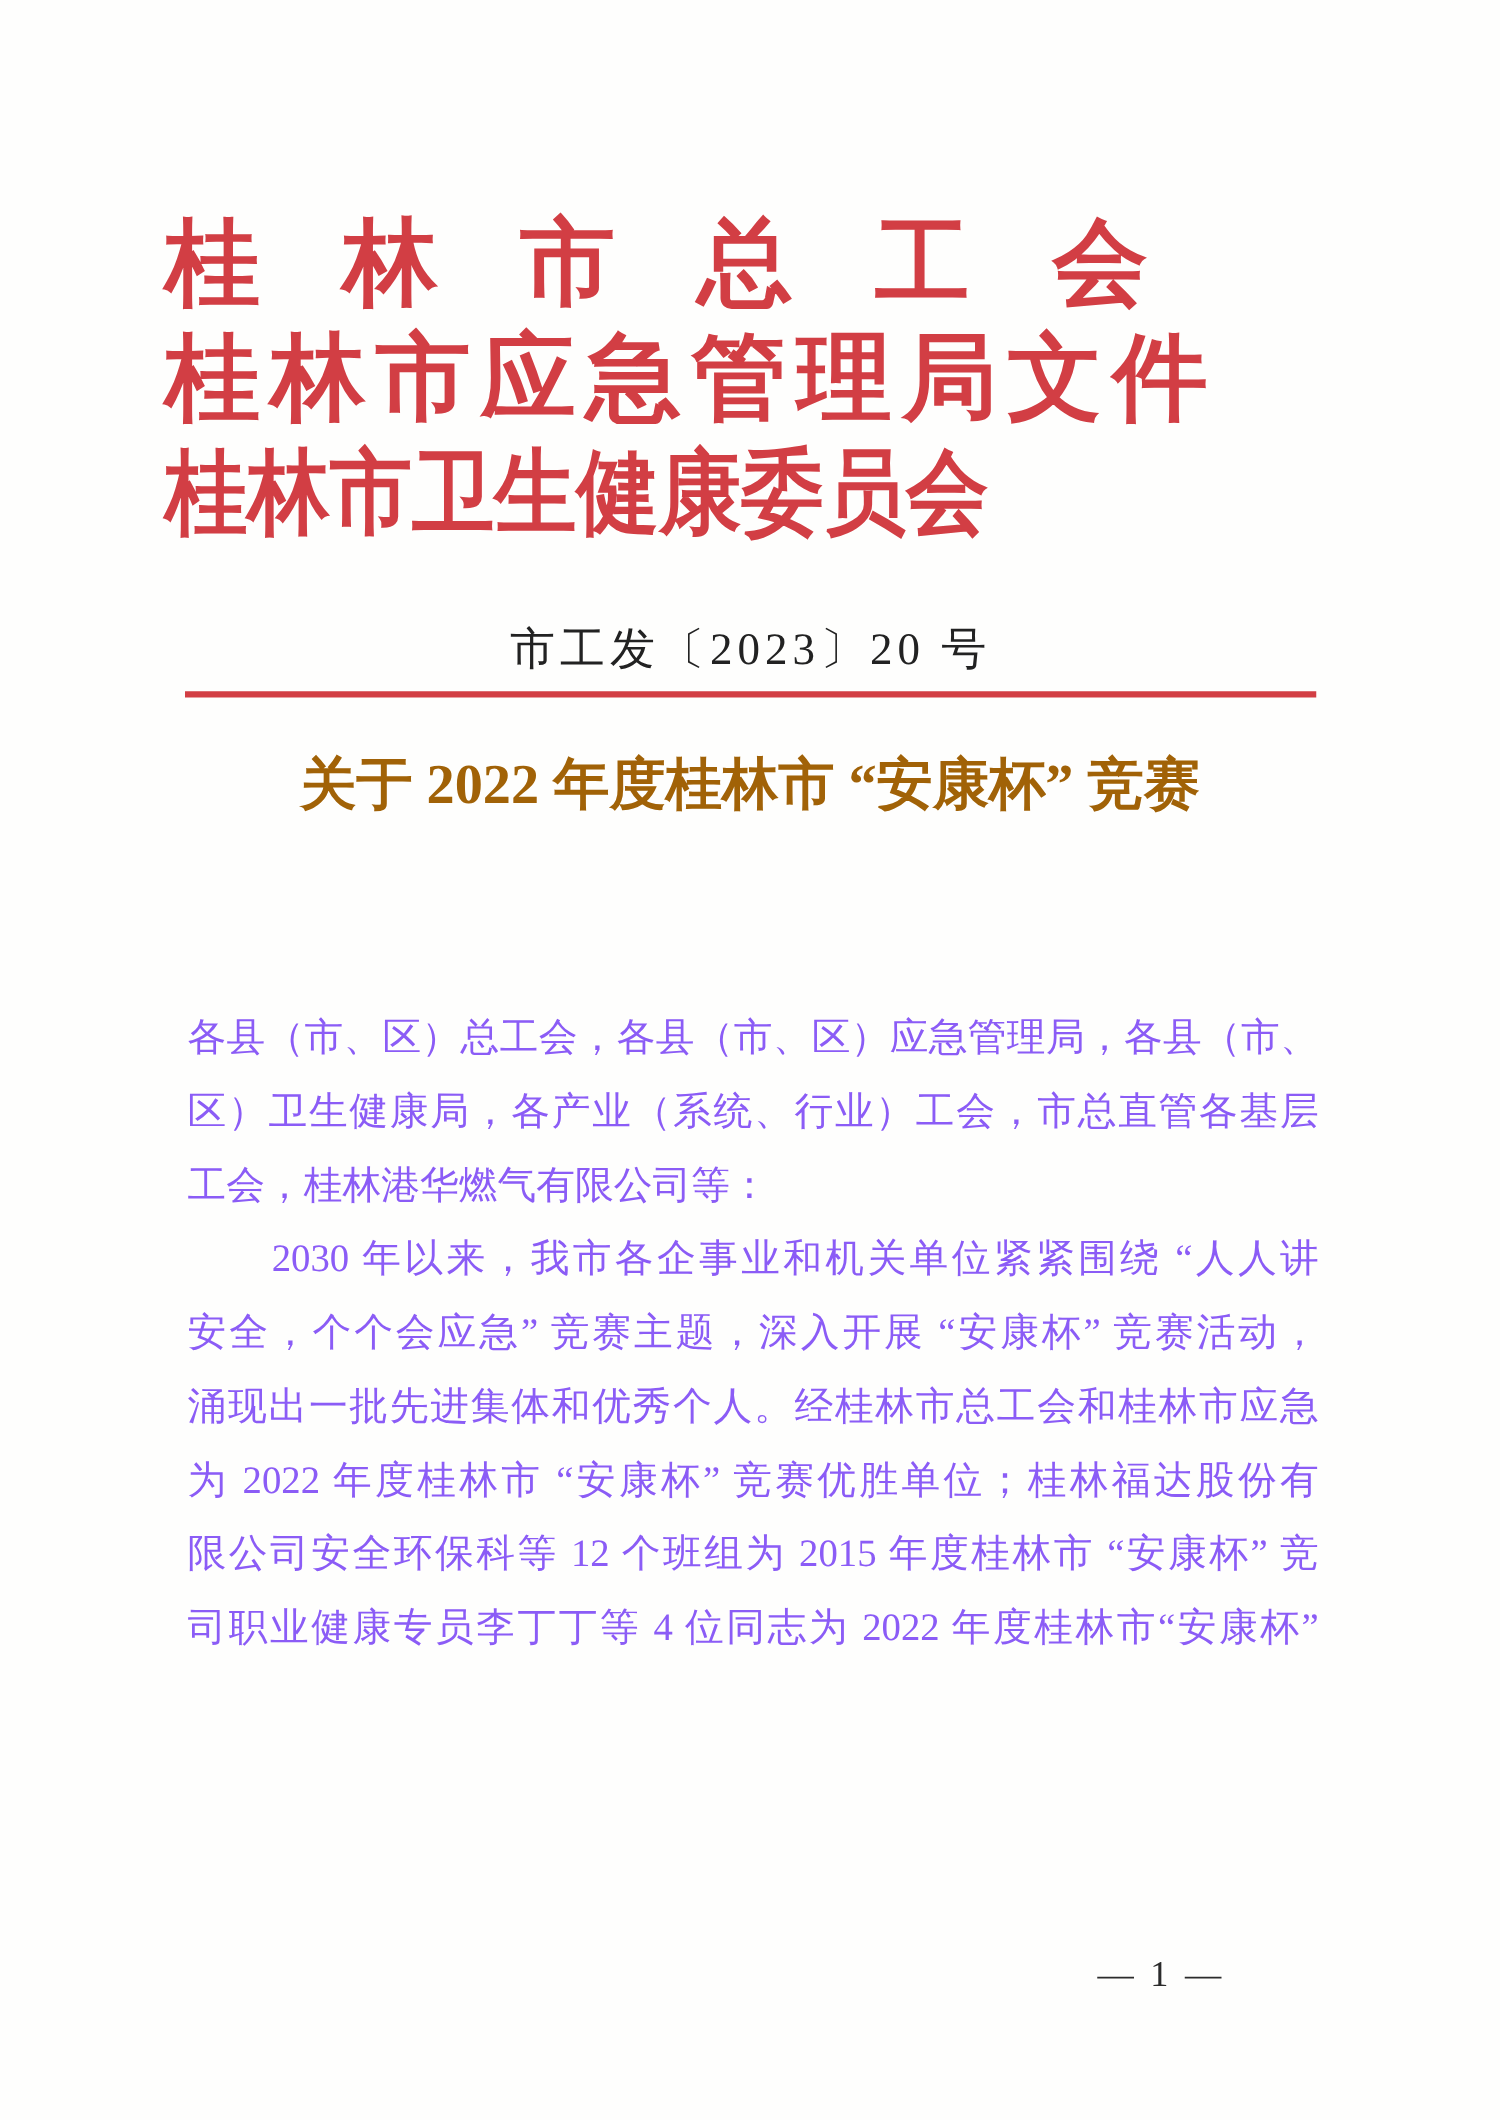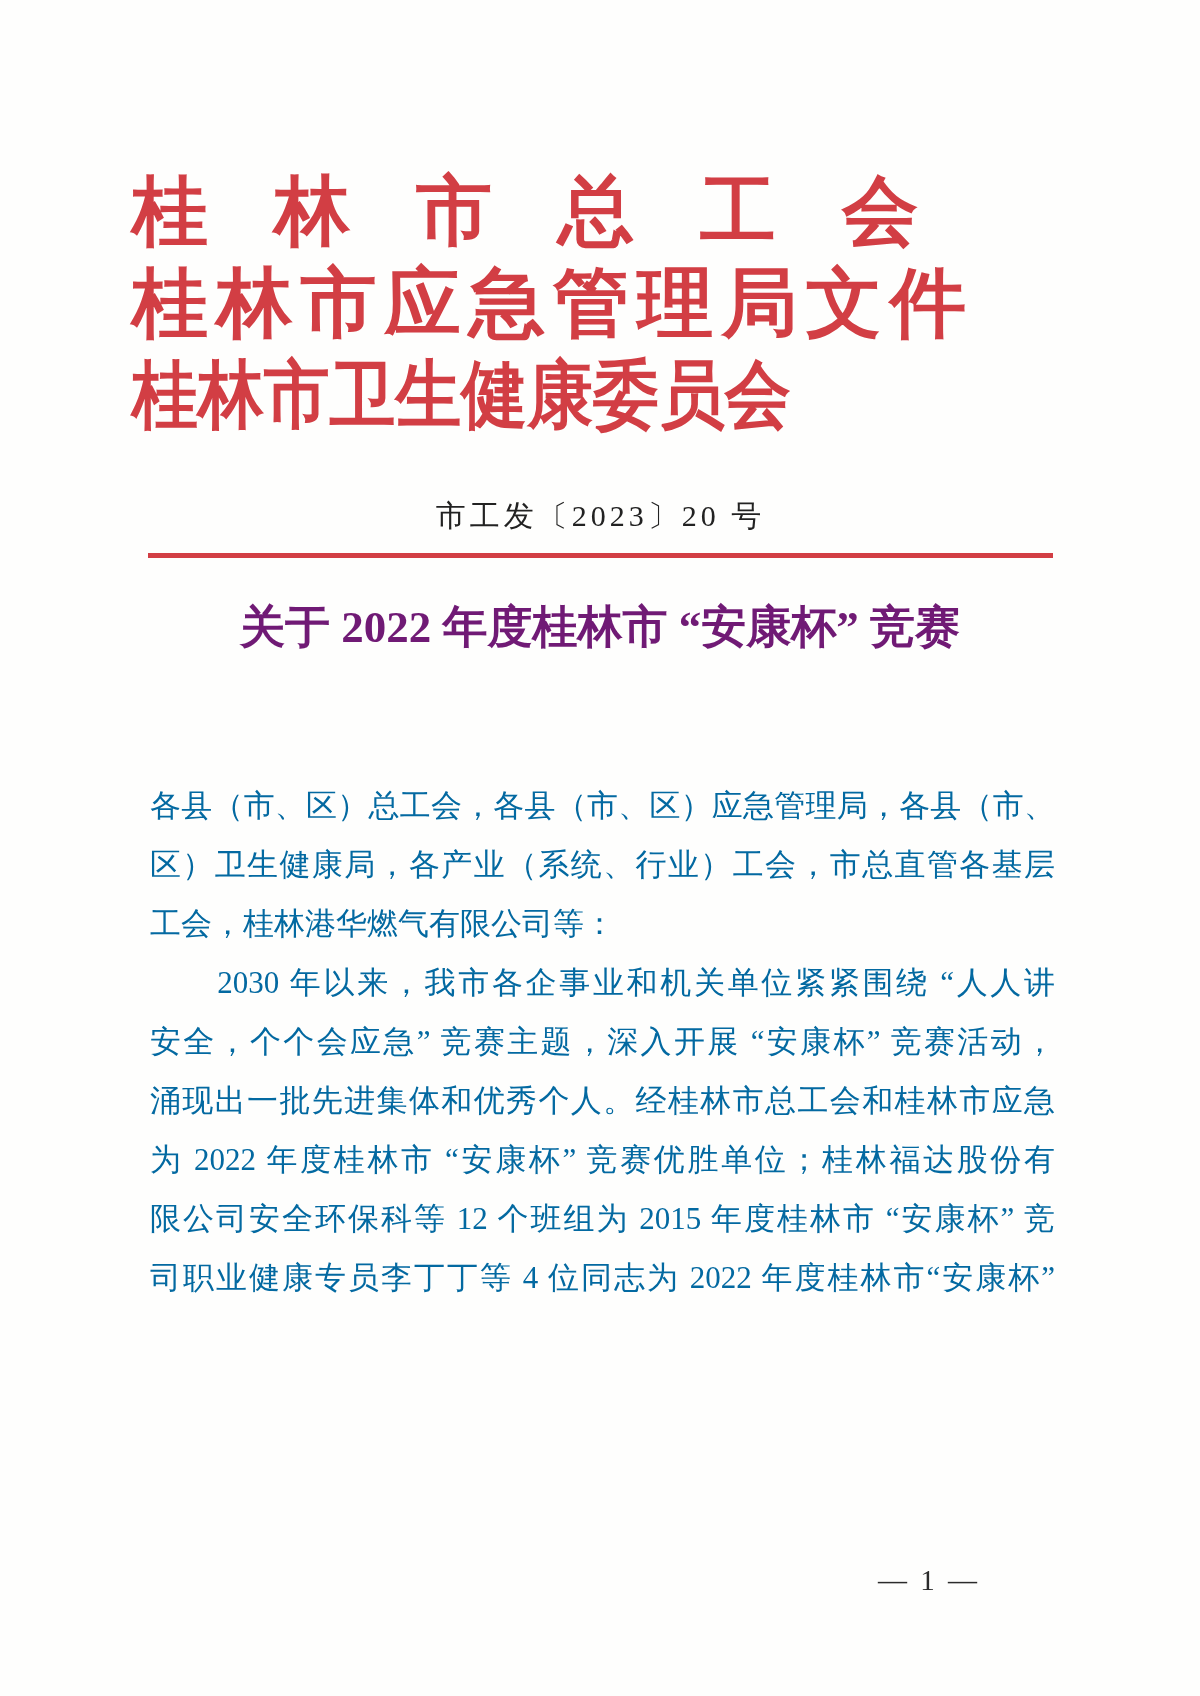--- a/index.html
+++ b/index.html
@@ -28,45 +28,45 @@
     font-size: 74px;
     display: block;
     white-space: nowrap;
     transform: scaleX(0.89);
     transform-origin: left top;
   }
   .doc-number {
     position: absolute;
     top: 498px; left: 148px; width: 905px;
     text-align: center;
-    font-size: 30px;
+    font-size: 36px;
     letter-spacing: 4px;
     color: #222222;
     line-height: 1.2;
   }
   .red-line {
     position: absolute;
     top: 553px; left: 148px; width: 905px; height: 5px;
     background: var(--accent);
   }
   .title-block {
     position: absolute;
     top: 594px; left: 130px; width: 940px;
     text-align: center;
     font-size: 45px;
     font-weight: bold;
     line-height: 66px;
-    color: #701a75;
+    color: #a16207;
   }
   .body-block {
     position: absolute;
-    top: 776px; left: 150px; width: 905px;
+    top: 800px; left: 150px; width: 905px;
     font-size: 31px;
     line-height: 59px;
-    color: #0369a1;
+    color: #8b5cf6;
   }
   .body-line { text-align: justify; }
   .body-line.fill { text-align-last: justify; }
   .footer {
     position: absolute;
     top: 1564px; left: 878px;
     font-size: 29px;
     letter-spacing: 3px;
     color: #2b2b2b;
   }

